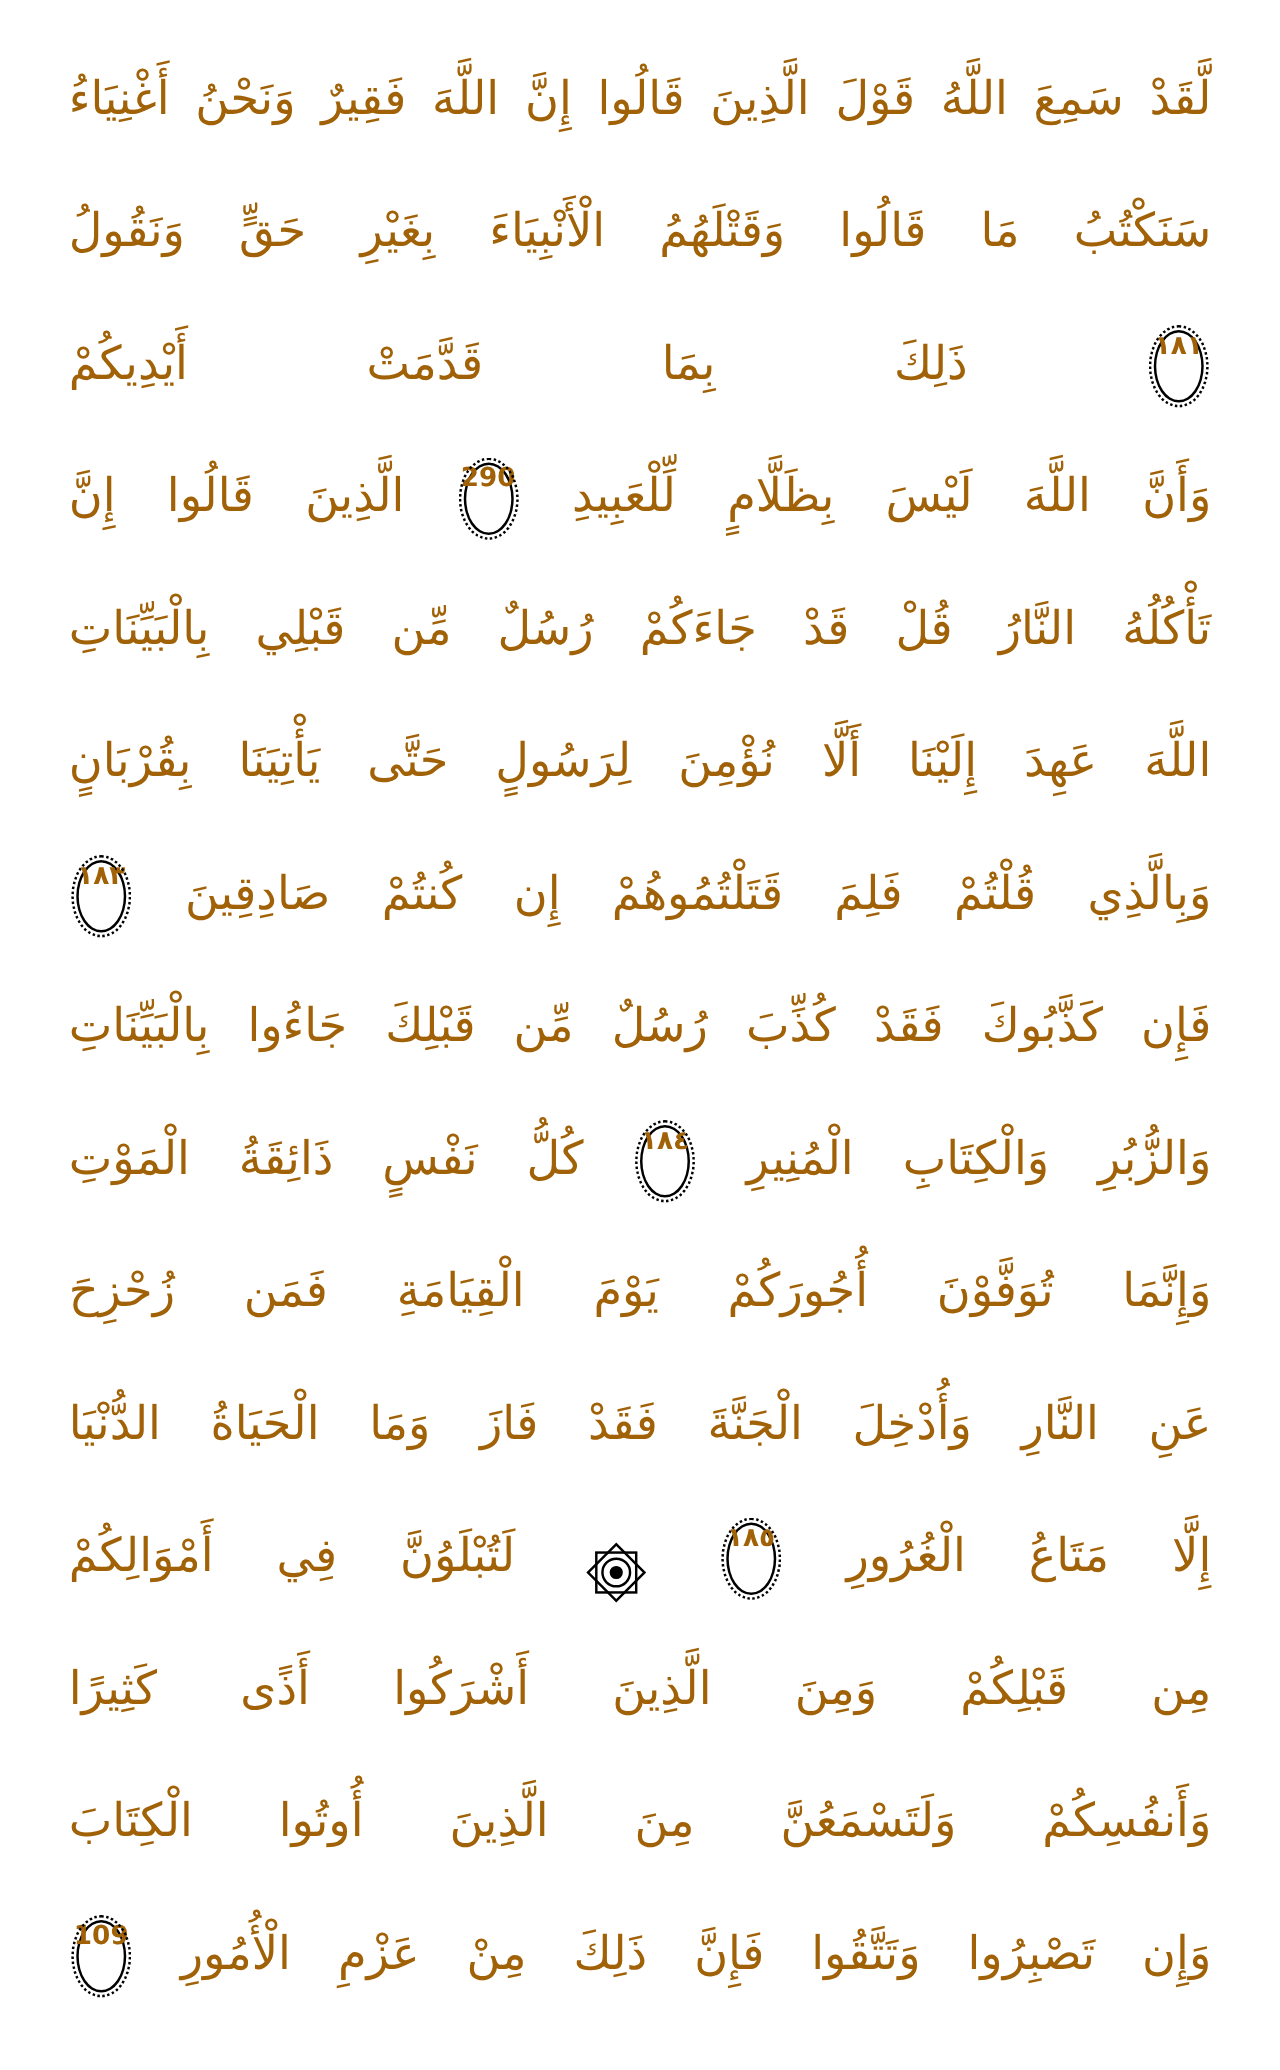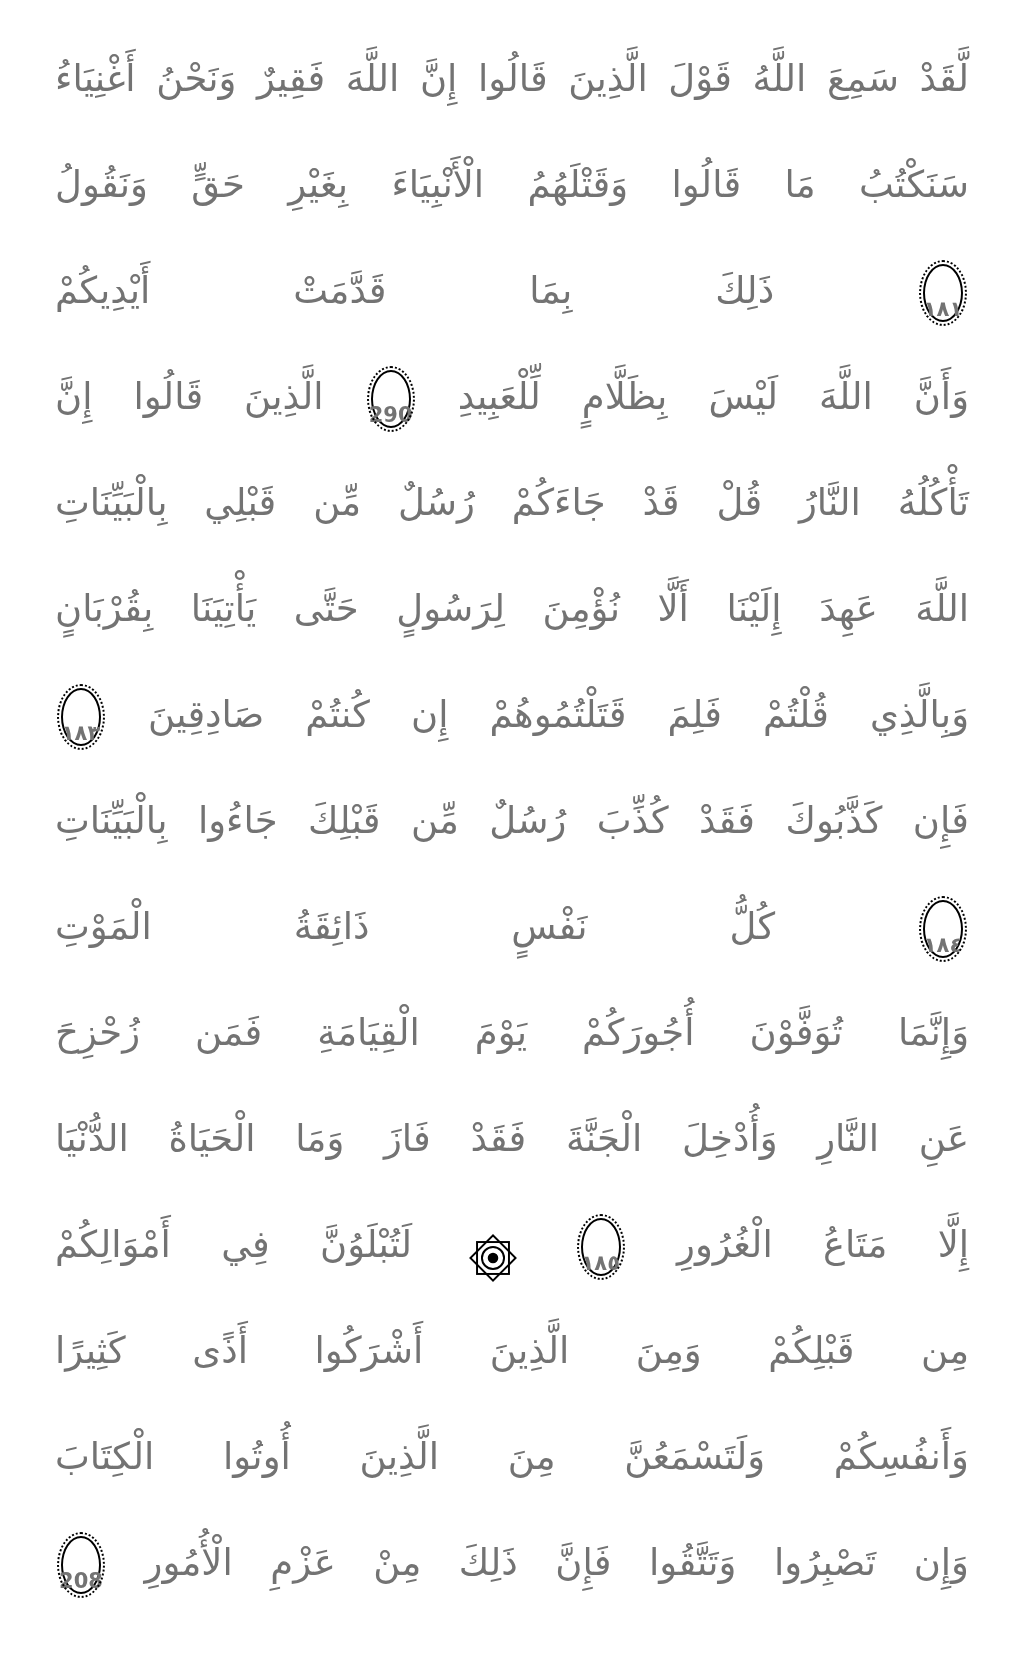--- a/index.html
+++ b/index.html
@@ -12,39 +12,39 @@
     height: 1656px;
     overflow: hidden;
   }
   .mushaf-page {
     direction: rtl;
     box-sizing: border-box;
     width: 1024px;
     height: 1656px;
     padding: 26px 55px 0 55px;
     font-family: "DejaVu Sans", sans-serif;
-    color: #737373;
+    color: #a16207;
   }
   .line {
     height: 106px;
     line-height: 106px;
     font-size: 37px;
     font-weight: 500;
     text-align: justify;
     text-align-last: justify;
     -moz-text-align-last: justify;
     letter-spacing: 0px;
     white-space: normal;
   }
   .run {
     display: inline;
   }
   .medallion {
     display: inline-flex;
-    align-items: flex-end;
+    align-items: flex-start;
     justify-content: center;
     box-sizing: border-box;
     width: 40px;
     height: 58px;
     border: 2.5px solid #000000;
     border-radius: 50%;
     outline: 2px dotted #000000;
     outline-offset: 2px;
     vertical-align: middle;
     line-height: normal;
@@ -80,31 +80,31 @@
       </span> <span class="run">ذَلِكَ بِمَا قَدَّمَتْ أَيْدِيكُمْ</span> </div>
     <div class="line"><span class="run">وَأَنَّ اللَّهَ لَيْسَ بِظَلَّامٍ لِّلْعَبِيدِ</span> <span class="medallion">
         <span class="verse-num">290</span>
       </span> <span class="run">الَّذِينَ قَالُوا إِنَّ</span> </div>
     <div class="line"><span class="run">تَأْكُلُهُ النَّارُ قُلْ قَدْ جَاءَكُمْ رُسُلٌ مِّن قَبْلِي بِالْبَيِّنَاتِ</span> </div>
     <div class="line"><span class="run">اللَّهَ عَهِدَ إِلَيْنَا أَلَّا نُؤْمِنَ لِرَسُولٍ حَتَّى يَأْتِيَنَا بِقُرْبَانٍ</span> </div>
     <div class="line"><span class="run">وَبِالَّذِي قُلْتُمْ فَلِمَ قَتَلْتُمُوهُمْ إِن كُنتُمْ صَادِقِينَ</span> <span class="medallion">
         <span class="verse-num">١٨٣</span>
       </span> </div>
     <div class="line"><span class="run">فَإِن كَذَّبُوكَ فَقَدْ كُذِّبَ رُسُلٌ مِّن قَبْلِكَ جَاءُوا بِالْبَيِّنَاتِ</span> </div>
-    <div class="line"> <span class="medallion">
+    <div class="line"><span class="run">وَالزُّبُرِ وَالْكِتَابِ الْمُنِيرِ</span> <span class="medallion">
         <span class="verse-num">١٨٤</span>
       </span> <span class="run">كُلُّ نَفْسٍ ذَائِقَةُ الْمَوْتِ</span> </div>
     <div class="line"><span class="run">وَإِنَّمَا تُوَفَّوْنَ أُجُورَكُمْ يَوْمَ الْقِيَامَةِ فَمَن زُحْزِحَ</span> </div>
     <div class="line"><span class="run">عَنِ النَّارِ وَأُدْخِلَ الْجَنَّةَ فَقَدْ فَازَ وَمَا الْحَيَاةُ الدُّنْيَا</span> </div>
     <div class="line"><span class="run">إِلَّا مَتَاعُ الْغُرُورِ</span> <span class="medallion">
         <span class="verse-num">١٨٥</span>
       </span> <span class="hizb"><svg viewBox="0 0 44 44" xmlns="http://www.w3.org/2000/svg" fill="none" stroke="#000" stroke-width="1.6">
           <rect x="9" y="9" width="26" height="26"></rect>
           <rect x="9" y="9" width="26" height="26" transform="rotate(45 22 22)"></rect>
           <circle cx="22" cy="22" r="9"></circle>
           <circle cx="22" cy="22" r="3.5" fill="#000"></circle>
         </svg></span> <span class="run">لَتُبْلَوُنَّ فِي أَمْوَالِكُمْ</span> </div>
     <div class="line"><span class="run">مِن قَبْلِكُمْ وَمِنَ الَّذِينَ أَشْرَكُوا أَذًى كَثِيرًا</span> </div>
     <div class="line"><span class="run">وَأَنفُسِكُمْ وَلَتَسْمَعُنَّ مِنَ الَّذِينَ أُوتُوا الْكِتَابَ</span> </div>
     <div class="line"><span class="run">وَإِن تَصْبِرُوا وَتَتَّقُوا فَإِنَّ ذَلِكَ مِنْ عَزْمِ الْأُمُورِ</span> <span class="medallion">
-        <span class="verse-num">208</span>
+        <span class="verse-num">109</span>
       </span> </div>
   </div>
 
 </body></html>

